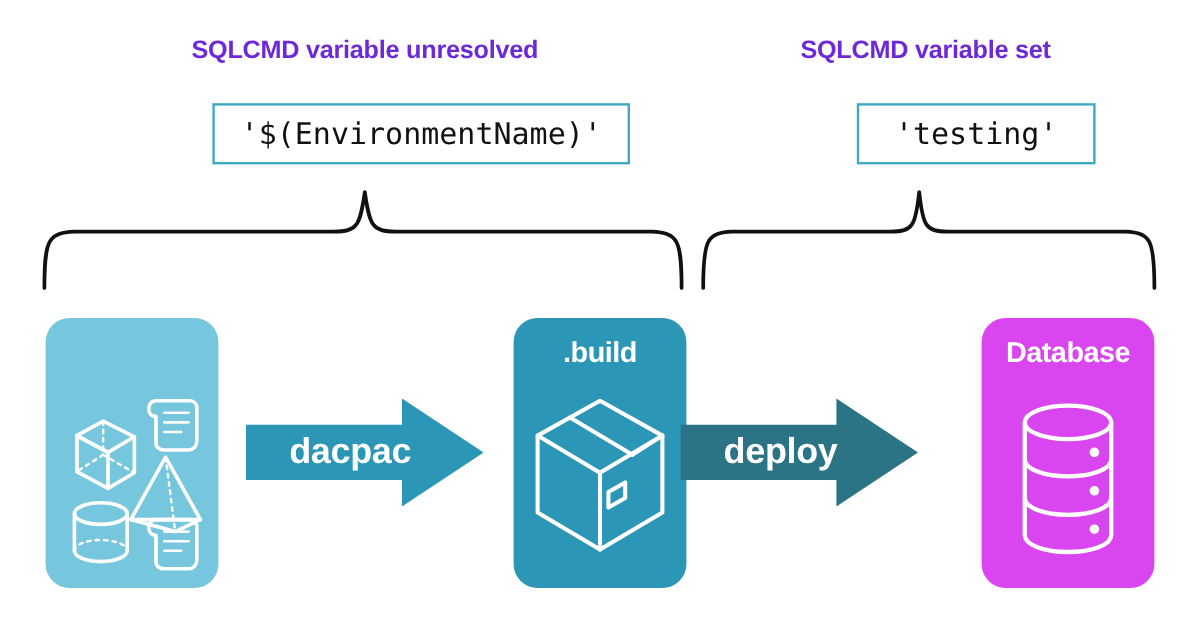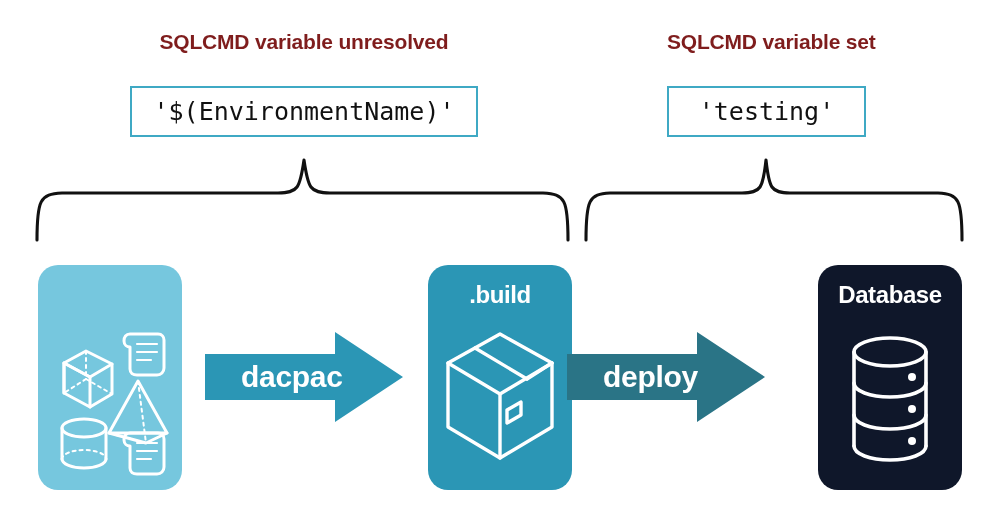--- a/index.html
+++ b/index.html
@@ -19,21 +19,21 @@
     height: 522px;
     background: #ffffff;
   }
 
   
   .caption {
     position: absolute;
     font-family: "Liberation Sans", sans-serif;
     font-weight: bold;
     font-size: 21px;
-    color: #7f1d1d;
+    color: #6d28d9;
     text-align: center;
     letter-spacing: -0.2px;
     white-space: nowrap;
   }
   #caption-left  { left: 130px; top: 30px; width: 348px; }
   #caption-right { left: 667px; top: 30px; width: 199px; }
 
   
   .valuebox {
     position: absolute;
@@ -41,20 +41,21 @@
     border: 2px solid #3fa9c4;
     background: #ffffff;
     display: flex;
     align-items: center;
     justify-content: center;
     font-family: "DejaVu Sans Mono", monospace;
     font-size: 25px;
     color: #111111;
     letter-spacing: 0px;
     white-space: nowrap;
+    margin-left: 47px;
   }
   #valuebox-left  { left: 130px; top: 86px; width: 348px; height: 51px; }
   #valuebox-right { left: 667px; top: 86px; width: 199px; height: 51px; }
 
   
   .brace-svg {
     position: absolute;
     left: 0;
     top: 0;
     width: 1000px;
@@ -84,21 +85,21 @@
   .card-art {
     position: absolute;
     left: 0;
     top: 44px;
     width: 100%;
     height: calc(100% - 44px);
   }
 
   #card-sqlproj  { left: 38px;  top: 265px; width: 144px; height: 225px; background: #76c7de; }
   #card-dacpac   { left: 428px; top: 265px; width: 144px; height: 225px; background: #2b96b5; }
-  #card-database { left: 818px; top: 265px; width: 144px; height: 225px; background: #0f172a; }
+  #card-database { left: 818px; top: 265px; width: 144px; height: 225px; background: #d946ef; }
 
   
   .arrow {
     position: absolute;
   }
   .arrow-label {
     position: absolute;
     left: 0;
     top: 0;
     width: 100%;

